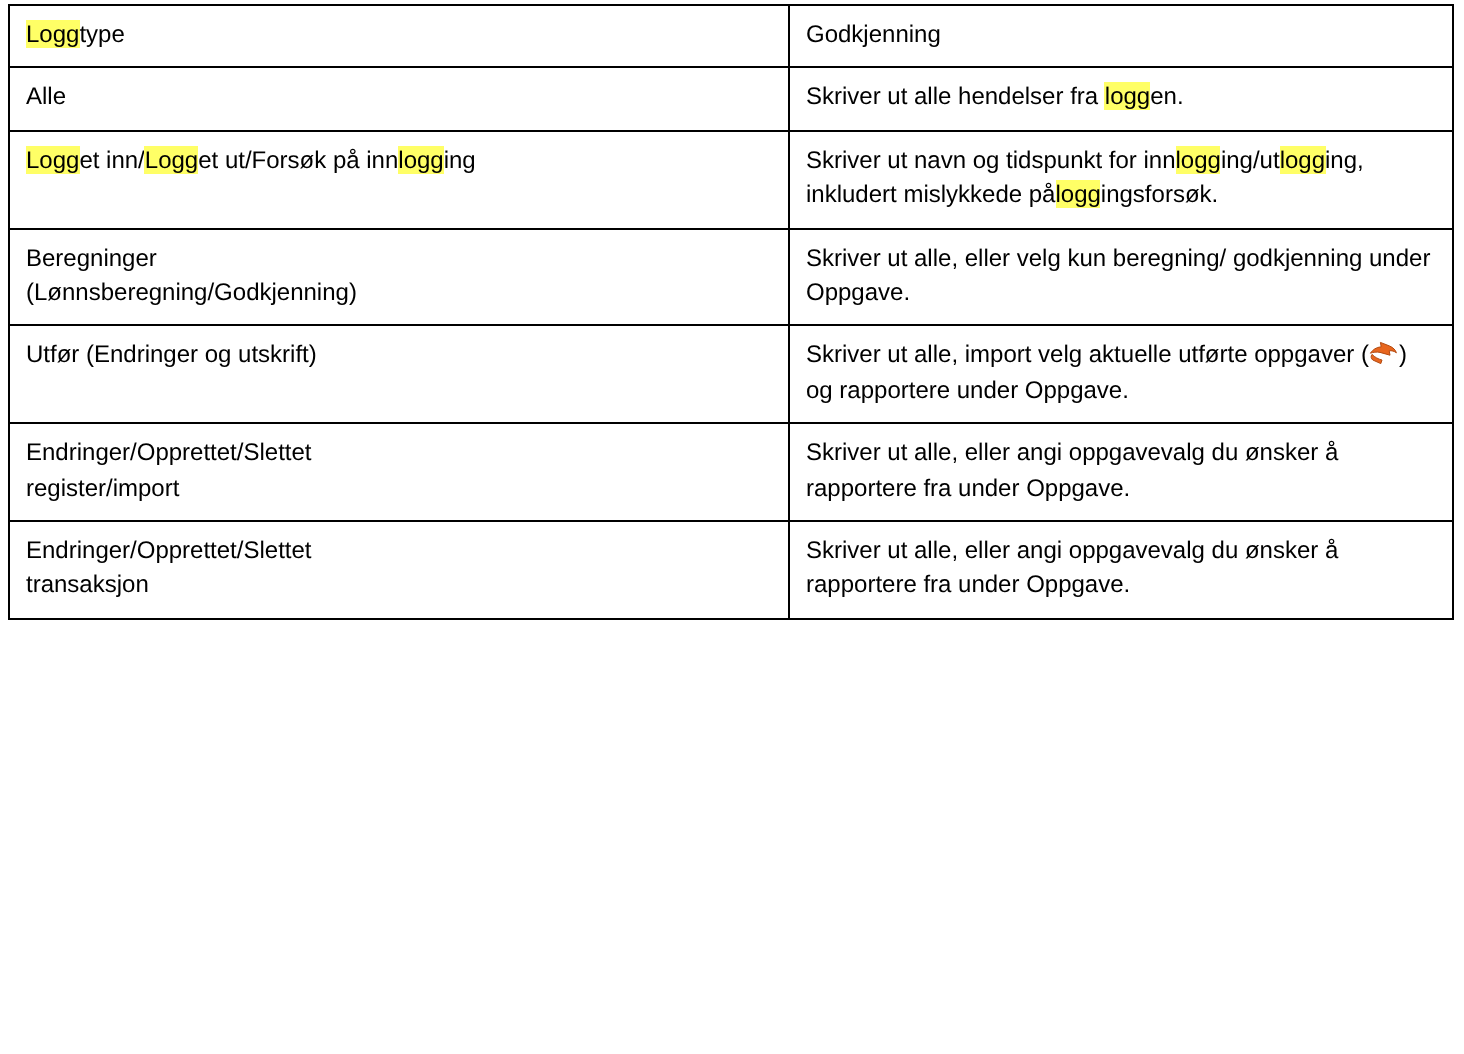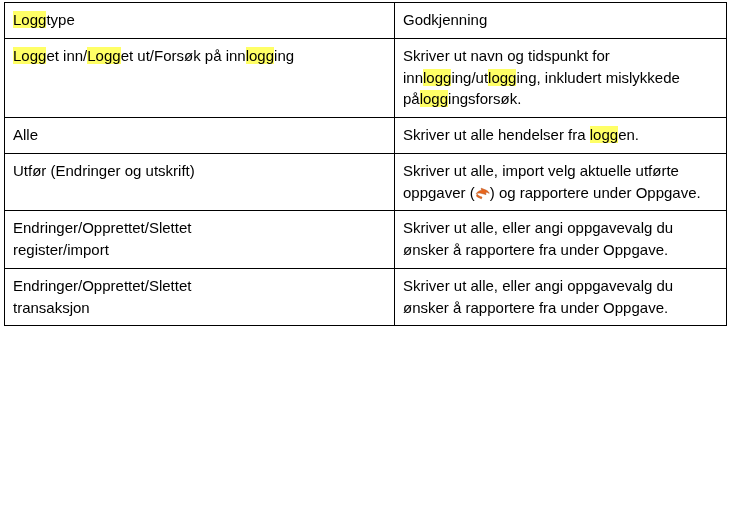--- a/index.html
+++ b/index.html
@@ -23,21 +23,21 @@
   table.log-table {
     border-collapse: collapse;
     table-layout: fixed;
     width: 722px;
     margin: 2px 0 0 4px;
   }
   table.log-table td {
     border: 1px solid #000000;
     vertical-align: top;
     padding: 6px 8px 7px 8px;
-    font-size: 15px;
+    font-size: 12px;
     line-height: 1.45;
     margin-top: 44px;
   }
   col.c1 { width: 390px; }
   col.c2 { width: 332px; }
 
   .cell-text {
     display: block;
     white-space: pre-line;
   }
@@ -67,36 +67,45 @@
         <td>
           <span class="cell-text"><span class="hl">Logg</span><span>type</span></span>
         </td>
         <td>
           <span class="cell-text">Godkjenning</span>
         </td>
       </tr>
 
       <tr>
         <td>
+          <span class="cell-text">Alle</span>
+        </td>
+        <td>
+          <span class="cell-text"><span>Skriver ut alle hendelser fra</span> <span class="hl">logg</span><span>en.</span></span>
+        </td>
+      </tr>
+
+      <tr>
+        <td>
           <span class="cell-text"><span class="hl">Logg</span><span>et inn/</span><span class="hl">Logg</span><span>et ut/Forsøk på inn</span><span class="hl">logg</span><span>ing</span></span>
         </td>
         <td>
           <span class="cell-text"><span>Skriver ut navn og tidspunkt for inn</span><span class="hl">logg</span><span>ing/ut</span><span class="hl">logg</span><span>ing, inkludert mislykkede på</span><span class="hl">logg</span><span>ingsforsøk.</span></span>
         </td>
       </tr>
 
       <tr>
         <td>
-          <span class="cell-text">Alle</span>
+          <span class="cell-text">Beregninger
+(Lønnsberegning/Godkjenning)</span>
         </td>
         <td>
-          <span class="cell-text"><span>Skriver ut alle hendelser fra</span> <span class="hl">logg</span><span>en.</span></span>
+          <span class="cell-text">Skriver ut alle, eller velg kun beregning/ godkjenning under Oppgave.</span>
         </td>
       </tr>
-
 
       <tr>
         <td>
           <span class="cell-text">Utfør (Endringer og utskrift)</span>
         </td>
         <td>
           <span class="cell-text"><span>Skriver ut alle, import velg aktuelle utførte oppgaver (</span><span class="hand-icon"><svg width="15" height="13" viewBox="0 0 15 13" xmlns="http://www.w3.org/2000/svg">
                   <path d="M1.2 6.6 C2.4 4.8 4.2 3.6 6.6 3.4 L6.2 1.2 L10.8 3.0 C12.6 3.8 13.8 5.0 14.2 6.4 C13.2 5.6 11.8 5.2 10.6 5.4 L11.0 7.6 L6.0 6.2 C4.2 5.9 2.6 6.1 1.2 6.6 Z" fill="#e8661e" stroke="#b34a10" stroke-width="0.5"></path>
                   <path d="M2.0 7.2 C3.4 8.6 5.2 9.6 7.0 10.0 L6.4 11.8 L2.4 10.0 C1.6 9.4 1.2 8.2 2.0 7.2 Z" fill="#e8661e" stroke="#b34a10" stroke-width="0.5"></path>
                 </svg></span><span>) og rapportere under Oppgave.</span></span>

